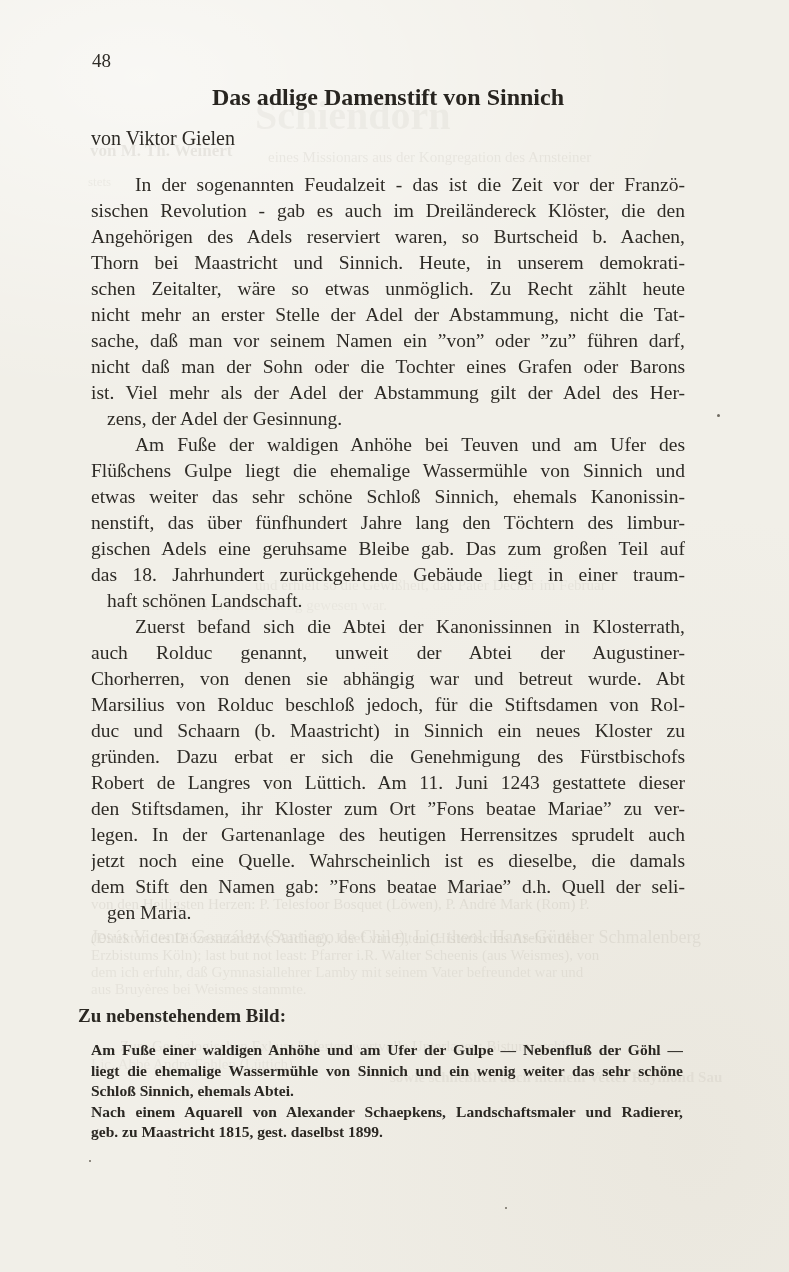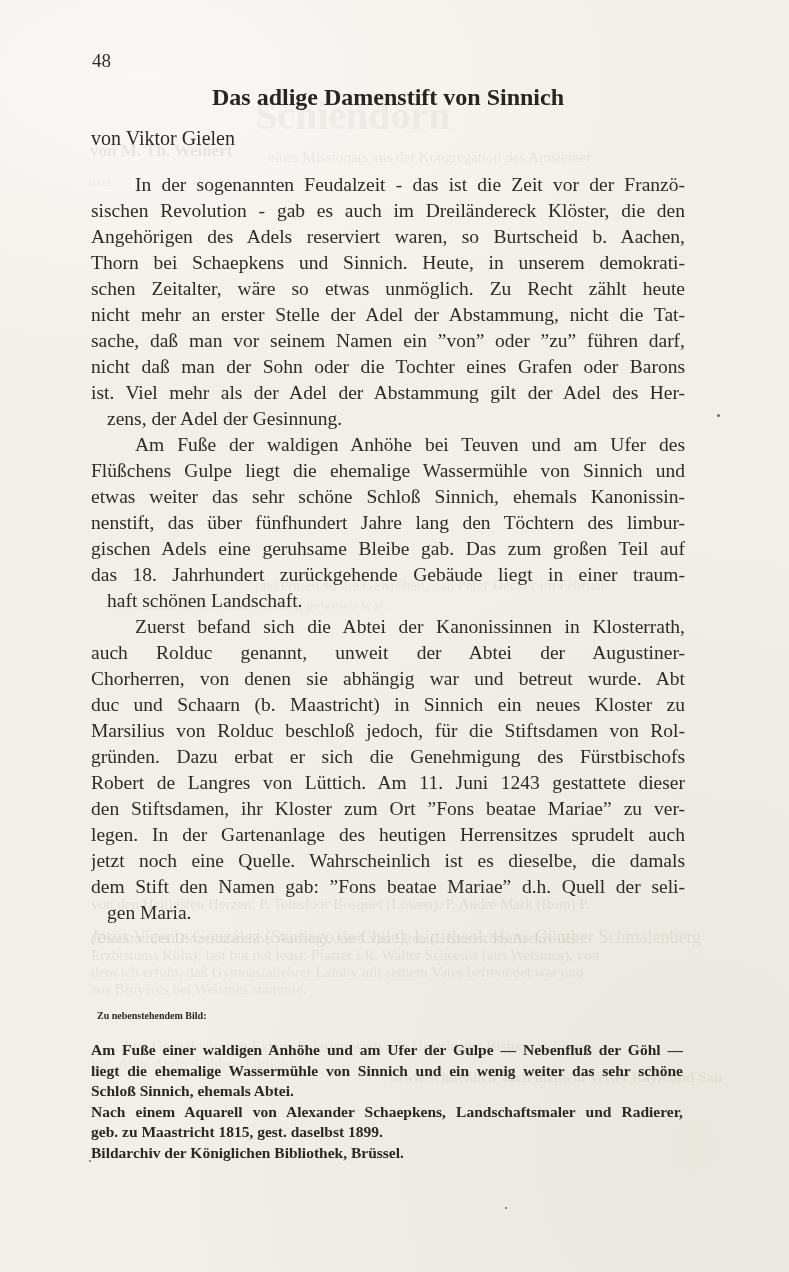--- a/index.html
+++ b/index.html
@@ -34,22 +34,22 @@
     font-size: 19.5px; color: #2e2b26;
   }
   .line {
     height: 26px; line-height: 26px;
     text-align: justify; text-align-last: justify;
     overflow: hidden; white-space: normal;
   }
   .line.first { text-indent: 44px; }
   .line.last { text-align-last: left; margin-left: 16px; }
   .caption-heading {
-    position: absolute; left: 97px; top: 1006px;
-    font-size: 10px; font-weight: 700; line-height: 20px;
+    position: absolute; left: 78px; top: 1006px;
+    font-size: 19px; font-weight: 700; line-height: 20px;
     color: #2b2823;
   }
   .caption-text {
     position: absolute; left: 91px; top: 1040px; width: 592px;
     font-size: 15.5px; font-weight: 700; color: #2b2823;
   }
   .cap-line {
     height: 20.5px; line-height: 20.5px;
     text-align: justify; text-align-last: justify;
     overflow: hidden;
@@ -88,57 +88,56 @@
   <span class="page-number">48</span>
 
   <h1 class="title">Das adlige Damenstift von Sinnich</h1>
 
   <div class="byline">von Viktor Gielen</div>
 
   <div class="body-text">
       <div class="line first">In der sogenannten Feudalzeit - das ist die Zeit vor der Franzö-</div>
       <div class="line">sischen Revolution - gab es auch im Dreiländereck Klöster, die den</div>
       <div class="line">Angehörigen des Adels reserviert waren, so Burtscheid b. Aachen,</div>
-      <div class="line">Thorn bei Schaepkens und Sinnich. Heute, in unserem demokrati-</div>
+      <div class="line">Thorn bei Maastricht und Sinnich. Heute, in unserem demokrati-</div>
       <div class="line">schen Zeitalter, wäre so etwas unmöglich. Zu Recht zählt heute</div>
       <div class="line">nicht mehr an erster Stelle der Adel der Abstammung, nicht die Tat-</div>
       <div class="line">sache, daß man vor seinem Namen ein ”von” oder ”zu” führen darf,</div>
       <div class="line">nicht daß man der Sohn oder die Tochter eines Grafen oder Barons</div>
       <div class="line">ist. Viel mehr als der Adel der Abstammung gilt der Adel des Her-</div>
       <div class="line last">zens, der Adel der Gesinnung.</div>
       <div class="line first">Am Fuße der waldigen Anhöhe bei Teuven und am Ufer des</div>
       <div class="line">Flüßchens Gulpe liegt die ehemalige Wassermühle von Sinnich und</div>
       <div class="line">etwas weiter das sehr schöne Schloß Sinnich, ehemals Kanonissin-</div>
       <div class="line">nenstift, das über fünfhundert Jahre lang den Töchtern des limbur-</div>
       <div class="line">gischen Adels eine geruhsame Bleibe gab. Das zum großen Teil auf</div>
       <div class="line">das 18. Jahrhundert zurückgehende Gebäude liegt in einer traum-</div>
       <div class="line last">haft schönen Landschaft.</div>
       <div class="line first">Zuerst befand sich die Abtei der Kanonissinnen in Klosterrath,</div>
       <div class="line">auch Rolduc genannt, unweit der Abtei der Augustiner-</div>
       <div class="line">Chorherren, von denen sie abhängig war und betreut wurde. Abt</div>
+      <div class="line">Marsilius von Rolduc beschloß jedoch, für die Stiftsdamen von Rol-</div>
       <div class="line">duc und Schaarn (b. Maastricht) in Sinnich ein neues Kloster zu</div>
-      <div class="line">Marsilius von Rolduc beschloß jedoch, für die Stiftsdamen von Rol-</div>
       <div class="line">gründen. Dazu erbat er sich die Genehmigung des Fürstbischofs</div>
       <div class="line">Robert de Langres von Lüttich. Am 11. Juni 1243 gestattete dieser</div>
       <div class="line">den Stiftsdamen, ihr Kloster zum Ort ”Fons beatae Mariae” zu ver-</div>
       <div class="line">legen. In der Gartenanlage des heutigen Herrensitzes sprudelt auch</div>
       <div class="line">jetzt noch eine Quelle. Wahrscheinlich ist es dieselbe, die damals</div>
       <div class="line">dem Stift den Namen gab: ”Fons beatae Mariae” d.h. Quell der seli-</div>
       <div class="line last">gen Maria.</div>
     </div>
 
   <div class="caption-heading">Zu nebenstehendem Bild:</div>
 
   <div class="caption-text">
       <div class="cap-line">Am Fuße einer waldigen Anhöhe und am Ufer der Gulpe — Nebenfluß der Göhl —</div>
       <div class="cap-line">liegt die ehemalige Wassermühle von Sinnich und ein wenig weiter das sehr schöne</div>
       <div class="cap-line last">Schloß Sinnich, ehemals Abtei.</div>
       <div class="cap-line">Nach einem Aquarell von Alexander Schaepkens, Landschaftsmaler und Radierer,</div>
       <div class="cap-line last">geb. zu Maastricht 1815, gest. daselbst 1899.</div>
-      <div class="cap-line last">Bildarchiv der Königlichen Bibliothek, Brüssel.</div>
     </div>
 
   <div>
       <div class="speck" style="left: 717px; top: 414px; width: 3px; height: 3px;"></div>
       <div class="speck" style="left: 505px; top: 1207px; width: 2px; height: 2px;"></div>
       <div class="speck" style="left: 89px; top: 1160px; width: 2px; height: 2px;"></div>
     </div>
 
 </div>
 

